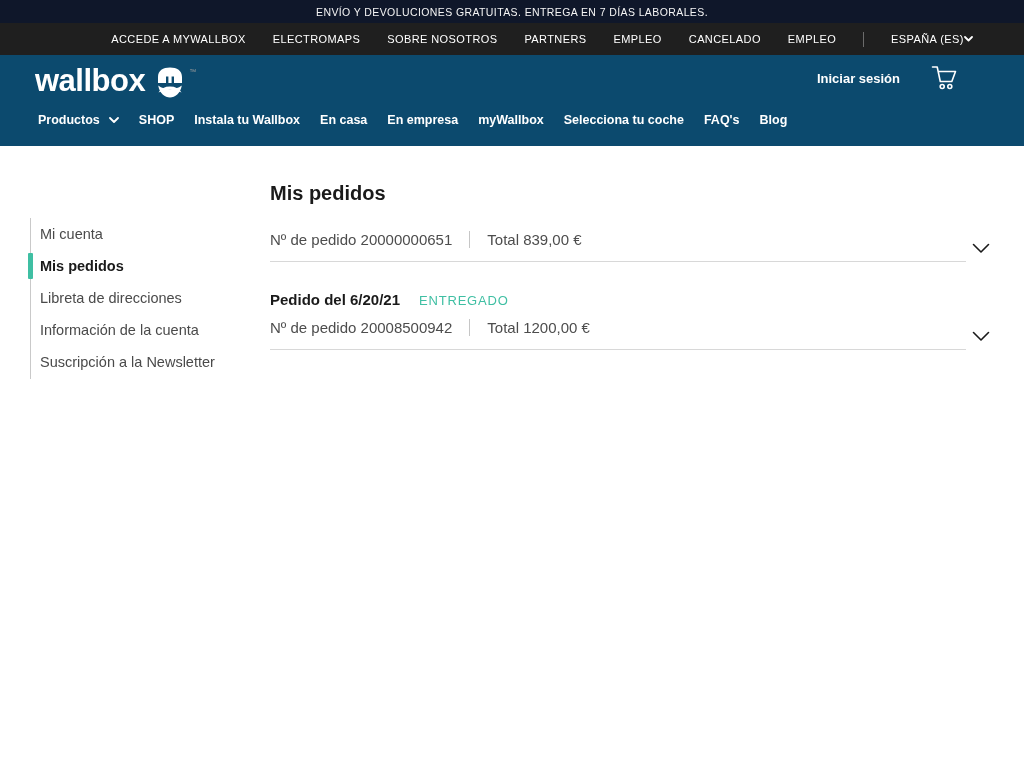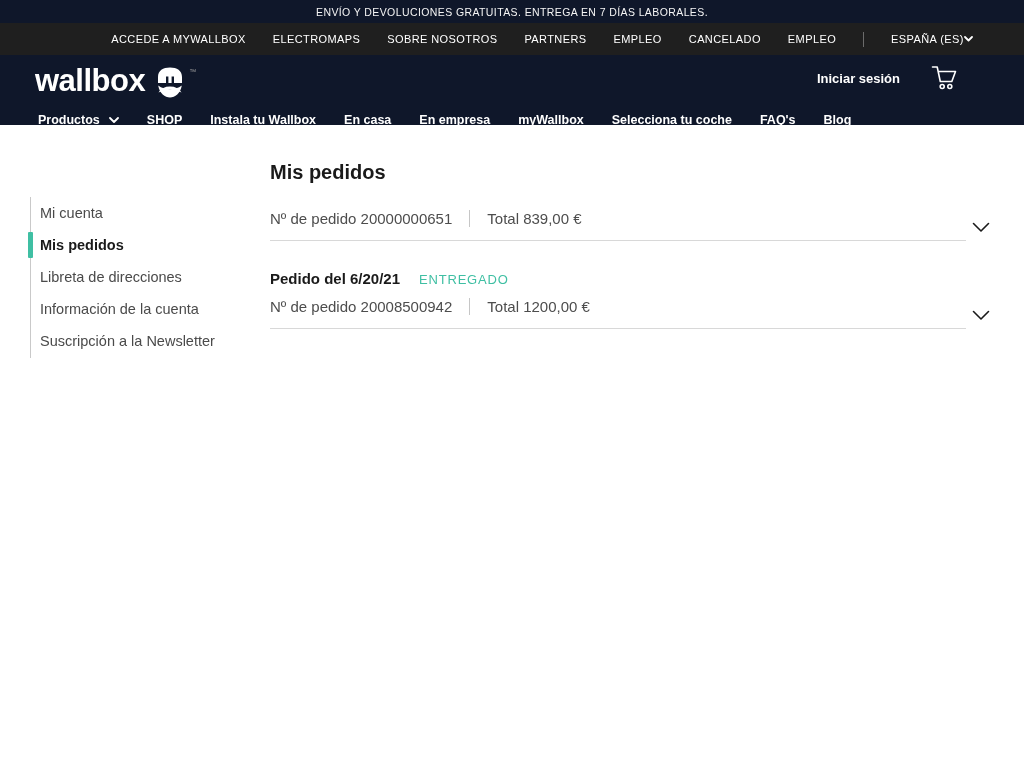--- a/index.html
+++ b/index.html
@@ -41,43 +41,43 @@
     width: 1px; height: 15px; background: #6b6b6b;
   }
   .locale {
     display: flex; align-items: center; 
     cursor: pointer;
   }
   .locale svg { display: block; }
 
   
   .header {
-    height: 70px;
-    background: #0f172a;
+    height: 91px;
+    background: #0c4a6e;
     position: relative;
   }
   .logo {
     position: absolute; left: 35px; top: 9px;
     display: flex; align-items: flex-start; gap: 10px;
     cursor: pointer;
   }
   .logo-text {
     color: #ffffff;
     font-size: 31px;
     font-weight: bold;
     letter-spacing: -0.5px;
     line-height: 34px;
   }
   .logo-mascot { margin-top: 2px; }
   .logo-tm {
     color: #9a9a9a; font-size: 7px; margin-top: 4px; margin-left: -6px;
   }
   .main-nav {
     position: absolute; left: 38px; top: 58px;
-    display: flex; align-items: flex-end; gap: 28px;
+    display: flex; align-items: flex-end; gap: 20px;
   }
   .main-nav .nav-item {
     color: #ffffff;
     font-size: 12.5px;
     font-weight: bold;
     text-decoration: none;
     cursor: pointer;
     display: flex; align-items: center; gap: 9px;
     white-space: nowrap;
   }

